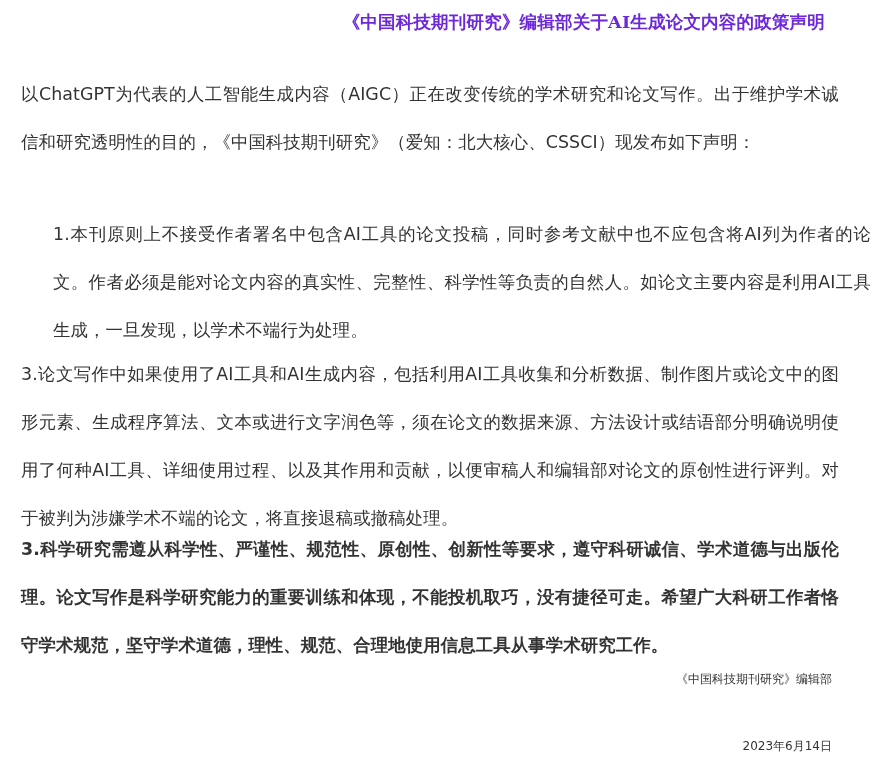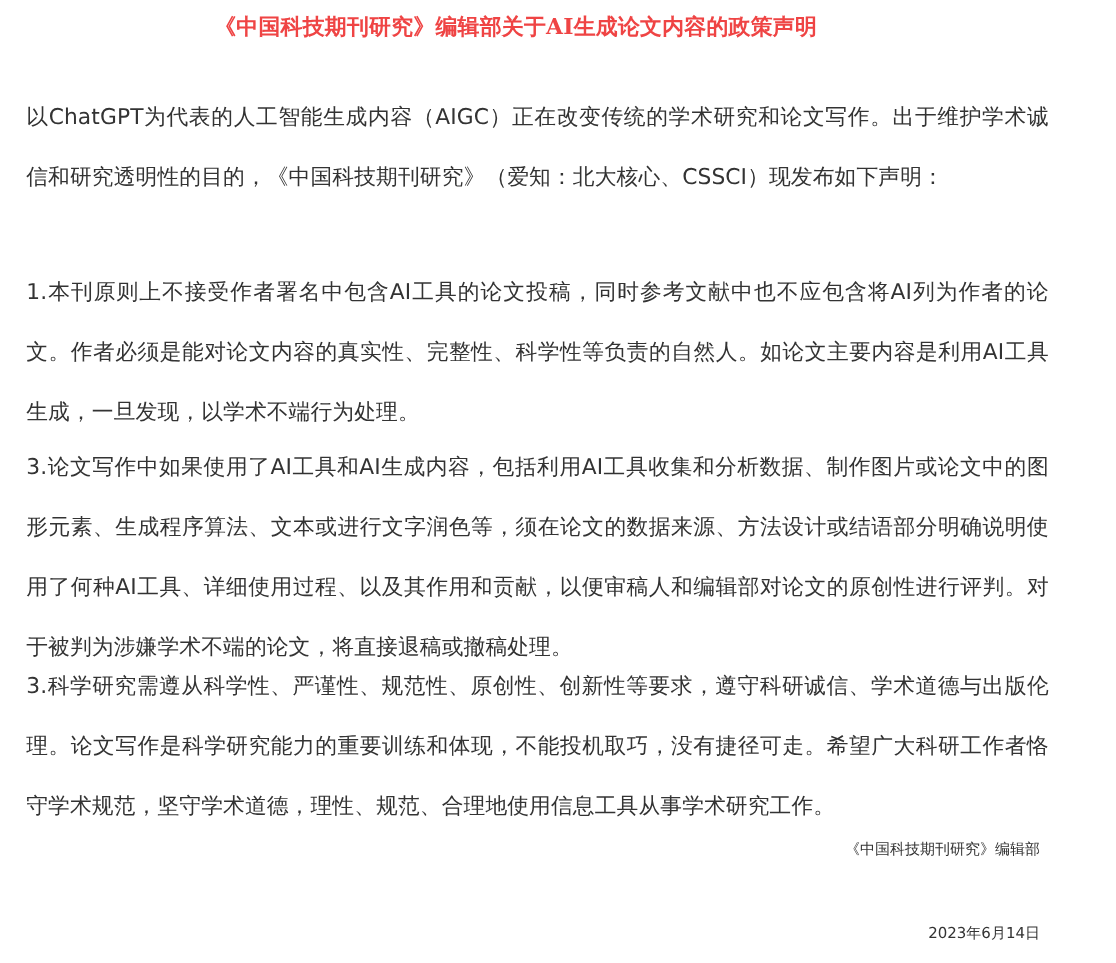--- a/index.html
+++ b/index.html
@@ -3,34 +3,34 @@
 <meta charset="utf-8">
 <style>
   html, body { margin: 0; padding: 0; background: #ffffff; }
   body {
     width: 893px; height: 770px; overflow: hidden; position: relative;
     font-family: "DejaVu Sans", "Liberation Sans", sans-serif;
     color: #333333;
   }
   .title {
     position: absolute; left: 0; top: 8px; width: 825px;
-    text-align: center; font-family: "DejaVu Serif", "Liberation Serif", serif;
-    font-weight: bold; font-size: 17.5px; color: #ef4444; line-height: 28px;
+    text-align: right; font-family: "DejaVu Serif", "Liberation Serif", serif;
+    font-weight: bold; font-size: 17.5px; color: #6d28d9; line-height: 28px;
     letter-spacing: 0.2px;
   }
   .para {
     position: absolute; left: 21px; width: 818px;
     font-size: 17.4px; line-height: 48px; margin: 0;
     letter-spacing: 0.1px;
     text-align: justify;
   }
   .p0 { top: 70px; }
-  .p1 { top: 210px; }
+  .p1 { top: 210px; margin-left: 32px; }
   .p2 { top: 350px; }
-  .p3 { top: 525px; }
+  .p3 { top: 525px; font-weight: bold; }
   .sign {
     position: absolute; right: 61px; font-size: 12px; line-height: 30px;
     text-align: right;
   }
   .s1 { top: 664px; }
   .s2 { top: 731px; text-align: center; }
 </style>
 </head>
 <body>
 

